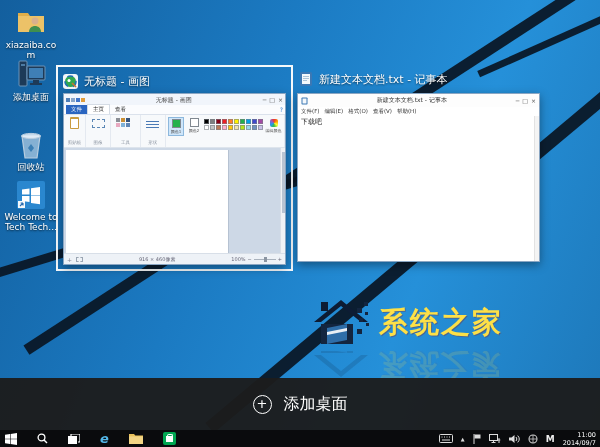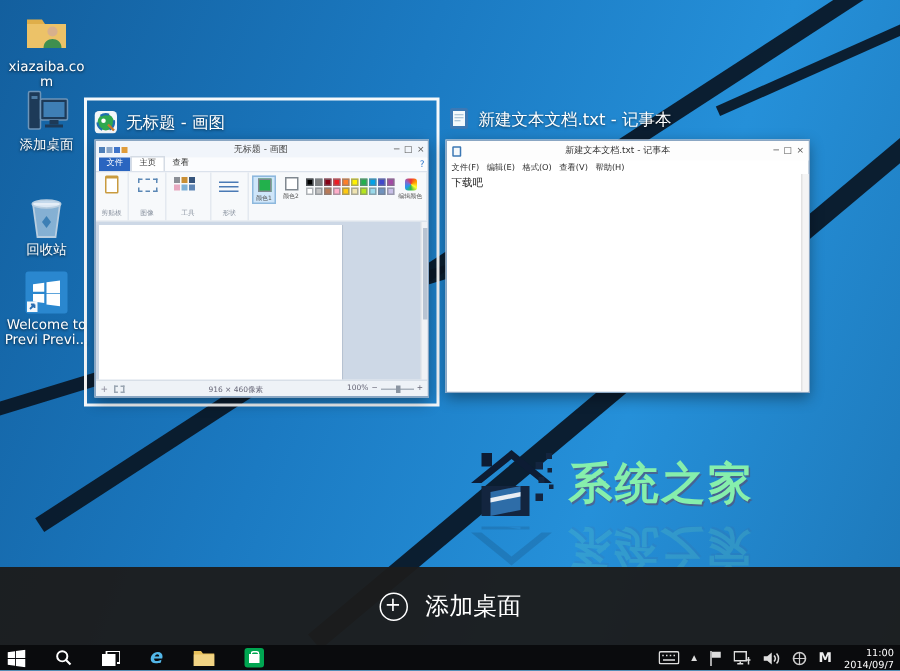--- a/index.html
+++ b/index.html
@@ -92,21 +92,21 @@
   .np-menubar { height:9px; display:flex; gap:5px; padding:0 3px; font-size:5.5px; color:#333;
     align-items:center; flex:none; }
   .np-content { flex:1; position:relative; background:#fff;font-family:Liberation Serif, serif; }
   .np-text { position:absolute; left:3px; top:1px; font-size:7px; color:#222; }
   .np-scroll { position:absolute; right:0; top:0; bottom:0; width:5px; background:#f4f4f4;
     border-left:1px solid #e2e2e2; }
 
   
   .watermark { position:absolute; left:313px; top:296px; z-index:2; display:flex; align-items:center; gap:6px; }
   .wm-text { display:flex; flex-direction:column; }
-  .wm-title { font-size:29px; font-weight:bold; color:#86efac; line-height:32px; letter-spacing:2px;
+  .wm-title { font-size:29px; font-weight:bold; color:#fde047; line-height:32px; letter-spacing:2px;
     text-shadow:1px 1px 0 rgba(140,30,30,.35); }
   .wm-sub { font-size:12.5px; font-weight:bold; color:#0e1f3a; letter-spacing:1.5px; line-height:15px; }
   .wm-reflect { top:351px; transform:scaleY(-1); opacity:.15; height:30px; overflow:hidden;
     align-items:flex-start; }
 
   
   .adddesk-bar { position:absolute; left:0; top:378px; width:600px; height:52px; z-index:3;
     background:rgba(28,28,28,.96); display:flex; align-items:center; justify-content:center; gap:12px; }
   .plus-circle { width:19px; height:19px; border:1.5px solid #fff; border-radius:50%;
     color:#fff; font-size:13px; line-height:16px; text-align:center; }
@@ -171,21 +171,21 @@
     <span>回收站</span>
   </div>
 
   <div class="dicon" style="top:180px">
     <svg width="30" height="30" viewBox="0 0 30 30">
       <rect x="1" y="1" width="28" height="28" rx="2" fill="#2a87cf"></rect>
       <path d="M6 9.5l7.5-1v6h-7.5zM15 8.2l9-1.2v8.5h-9zM6 16h7.5v6L6 21zM15 16h9v8.2l-9-1.2z" fill="#fff"></path>
       <rect x="2" y="21" width="7" height="7" fill="#f4f8fb"></rect>
       <path d="M4 26l3-3m0 0h-2.4m2.4 0v2.4" stroke="#2a6db0" stroke-width="1.2" fill="none"></path>
     </svg>
-    <span>Welcome to Previ Previ...</span>
+    <span>Welcome to Tech Tech...</span>
   </div>
 
   <div class="watermark">
     <svg width="60" height="52" viewBox="0 0 60 52">
       <path d="M1 26 L28 4 L55 26 L48 26 L28 10 L8 26 Z" fill="#0d1c34"></path>
       <rect x="8" y="6" width="7" height="9" fill="#0d1c34"></rect>
       <path d="M8 28 L40 28 L40 48 L8 48 Z" fill="#122richt octagon" opacity="0"></path>
       <path d="M8 28 L40 28 L40 48 L8 48 Z" fill="#122档" opacity="0"></path>
       <path d="M8 28 L40 28 L40 48 L8 48 Z" fill="#13253f"></path>
       <path d="M14 32 L34 28 L34 44 L14 48 Z" fill="#2e6da8"></path>

